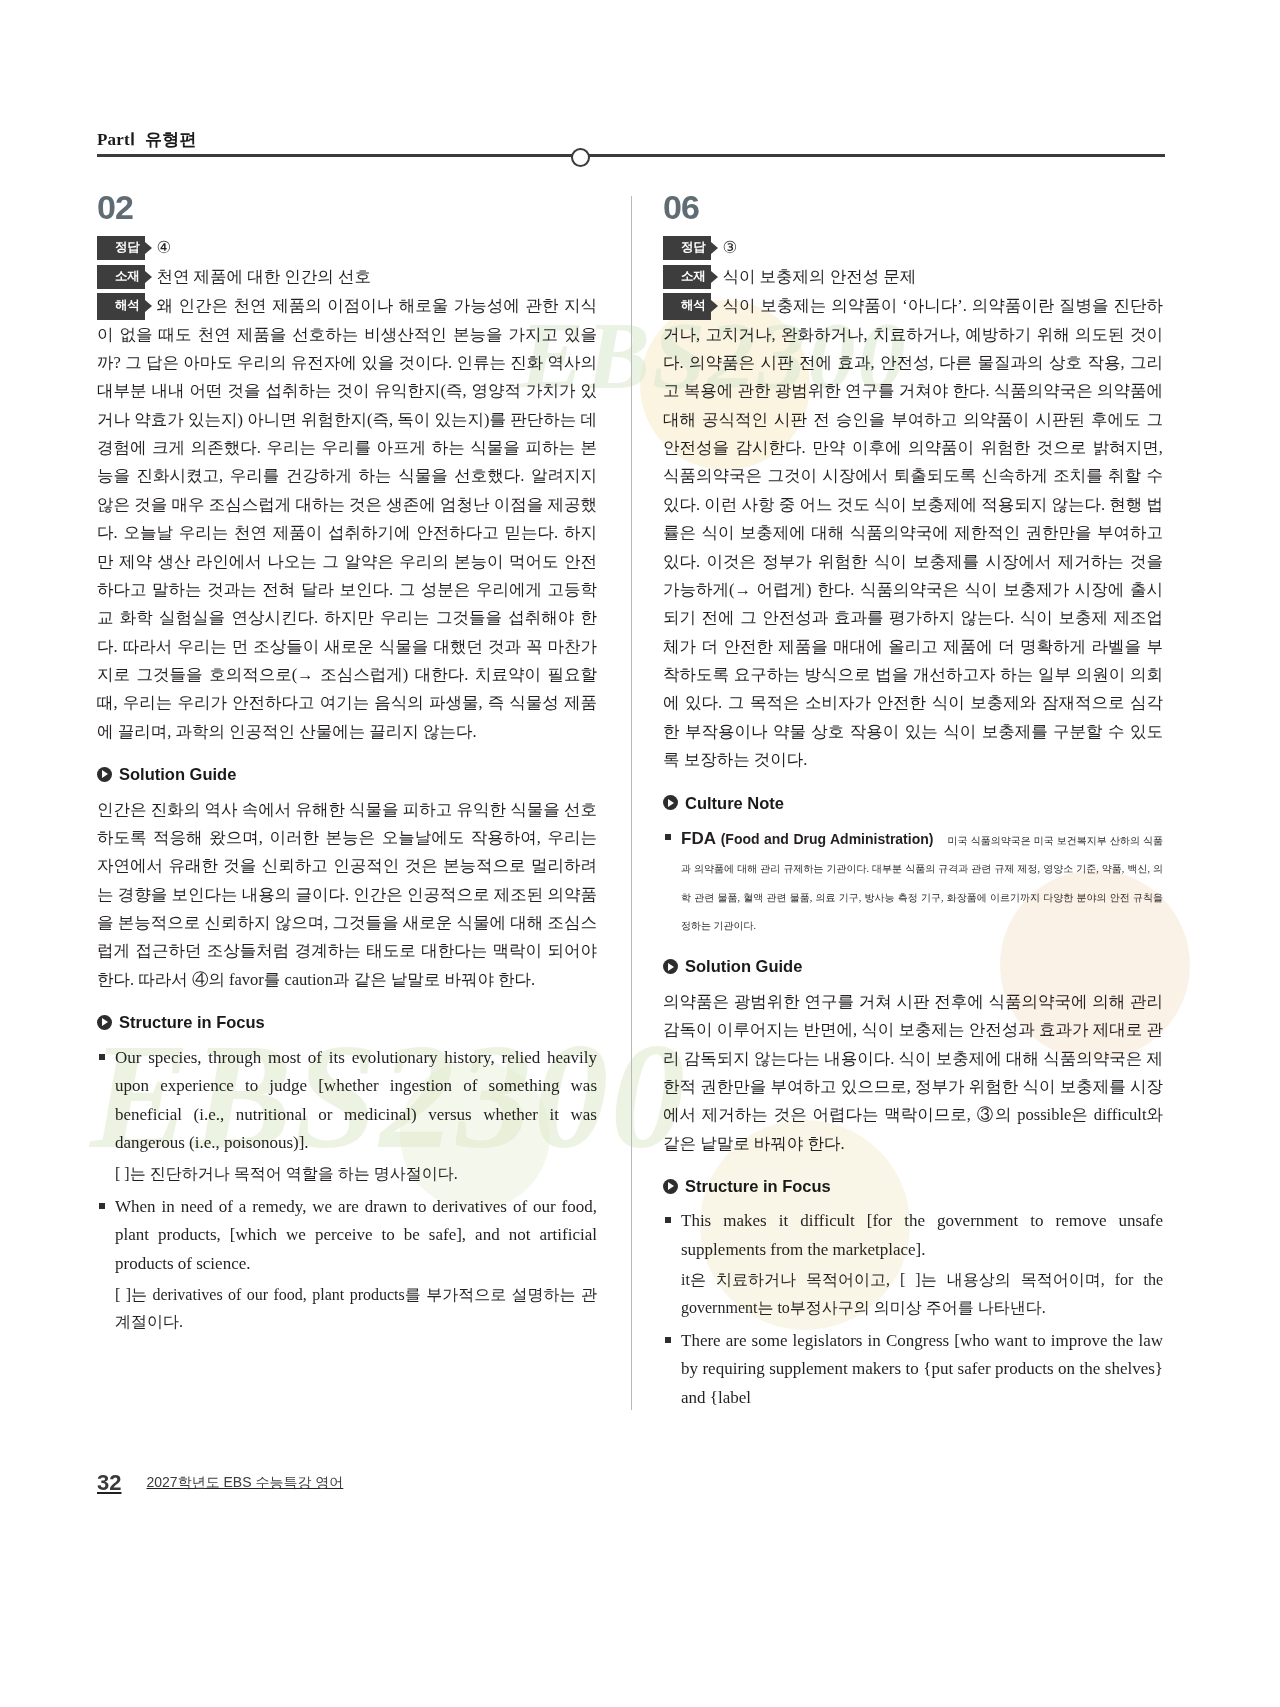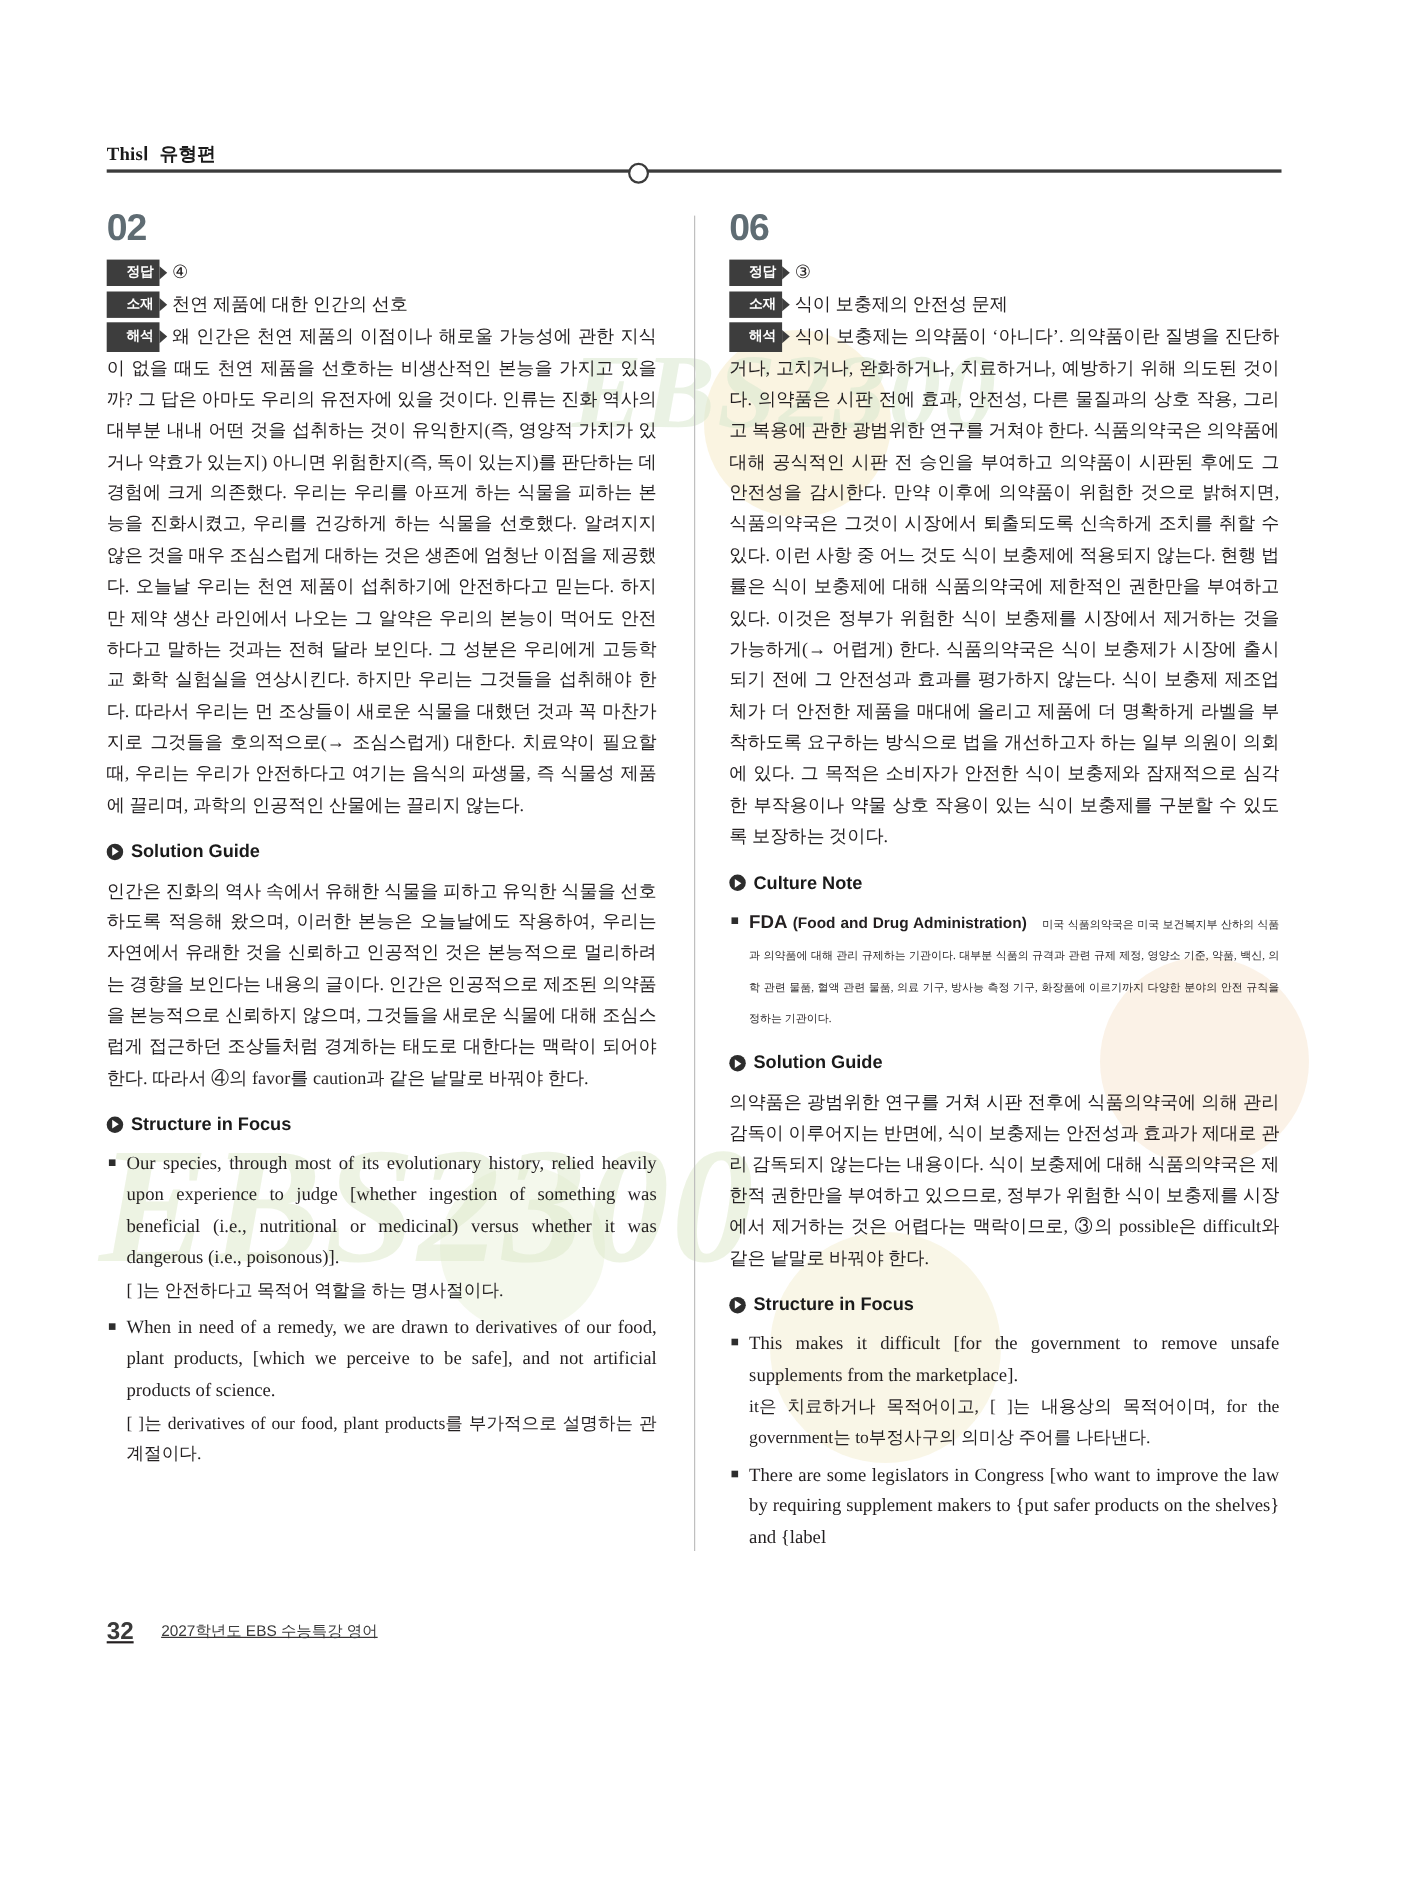--- a/index.html
+++ b/index.html
@@ -247,21 +247,21 @@
   <div class="wm-circle wm-c3"></div>
   <div class="wm-circle wm-c4"></div>
   <div class="wm-text wm1">EBS2300</div>
   <div class="wm-text wm2">EBS2300</div>
 </div>
 
 <div class="page">
 
   <div class="header">
     <div class="header-title">
-      <span class="part">This</span><span class="part">Ⅰ</span>&nbsp;&nbsp;<span>유형편</span>
+      <span class="part">Part</span><span class="part">Ⅰ</span>&nbsp;&nbsp;<span>유형편</span>
     </div>
     <div class="header-rule"></div>
     <div class="header-dot"></div>
   </div>
 
   <div class="col-divider"></div>
 
   <div class="col col-left">
 
     <div class="qnum">02</div>
@@ -284,21 +284,21 @@
     </div>
     <div class="para">인간은 진화의 역사 속에서 유해한 식물을 피하고 유익한 식물을 선호하도록 적응해 왔으며, 이러한 본능은 오늘날에도 작용하여, 우리는 자연에서 유래한 것을 신뢰하고 인공적인 것은 본능적으로 멀리하려는 경향을 보인다는 내용의 글이다. 인간은 인공적으로 제조된 의약품을 본능적으로 신뢰하지 않으며, 그것들을 새로운 식물에 대해 조심스럽게 접근하던 조상들처럼 경계하는 태도로 대한다는 맥락이 되어야 한다. 따라서 ④의 favor를 caution과 같은 낱말로 바꿔야 한다.</div>
 
     <div class="sec-head">
       <span class="sec-bullet"></span>
       <span>Structure in Focus</span>
     </div>
 
     <div class="bul">
       <div class="eng">Our species, through most of its evolutionary history, relied heavily upon experience to judge [whether ingestion of something was beneficial (i.e., nutritional or medicinal) versus whether it was dangerous (i.e., poisonous)].</div>
-      <div class="sub">[   ]는 안전하다고 목적어 역할을 하는 명사절이다.</div>
+      <div class="sub">[   ]는 진단하거나 목적어 역할을 하는 명사절이다.</div>
     </div>
 
     <div class="bul">
       <div class="eng">When in need of a remedy, we are drawn to derivatives of our food, plant products, [which we perceive to be safe], and not artificial products of science.</div>
       <div class="sub">[   ]는 derivatives of our food, plant products를 부가적으로 설명하는 관계절이다.</div>
     </div>
 
   </div>
 
   <div class="col col-right">

